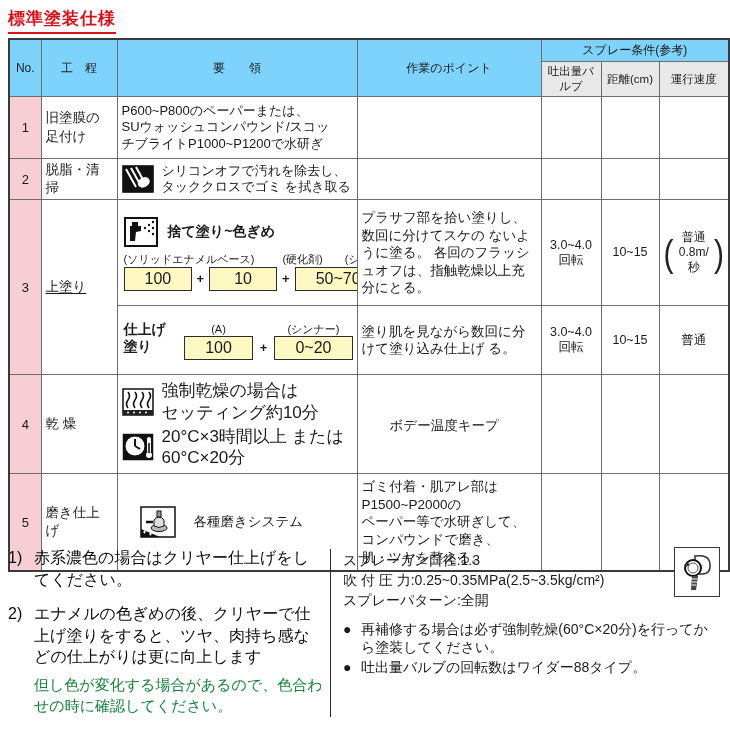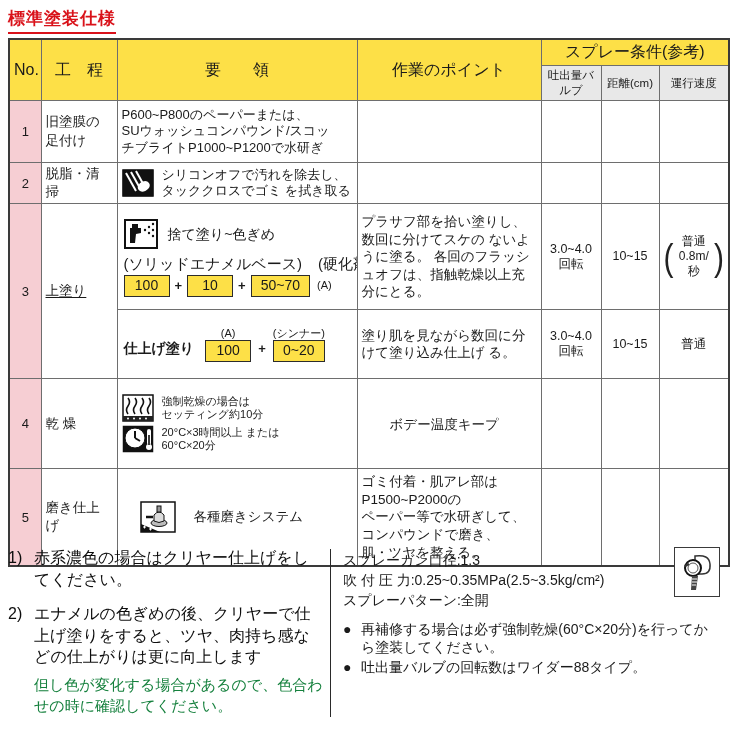--- a/index.html
+++ b/index.html
@@ -19,55 +19,55 @@
   
   table.spec{
     position:absolute;left:8px;top:38px;width:720px;
     border-collapse:collapse;table-layout:fixed;
   }
   table.spec td, table.spec th{
     border:1px solid #6e6e6e;padding:2px 4px;vertical-align:middle;
     font-weight:normal;overflow:hidden;
   }
   table.spec{border:2px solid #3a3a3a;}
-  th.hdr{background:#fde047;font-weight:bold;font-size:16px;text-align:center;padding:1px 2px;}
+  th.hdr{background:#7dd3fc;font-weight:bold;font-size:12px;text-align:center;padding:1px 2px;}
   th.hdr-sub{background:#e8e8e8;font-weight:bold;font-size:11.5px;text-align:center;padding:1px 1px;}
   td.no-cell{background:#f6ced3;text-align:center;font-size:13px;}
   td.proc-cell{font-size:13.5px;font-weight:bold;text-align:left;padding-left:6px;white-space:pre-line;line-height:1.35;}
   td.yoryo{font-size:13px;line-height:1.25;padding:4px 5px;}
   td.points{font-size:13.5px;line-height:1.3;padding:4px 5px;vertical-align:top;padding-top:8px;white-space:pre-line;}
   td.spray{font-size:12.5px;text-align:center;line-height:1.2;}
   .pre{white-space:pre-line;}
   .underline{text-decoration:underline;text-underline-offset:2px;}
 
   tr.h-r1{height:16px;} tr.h-r2{height:18px;}
   tr.r1{height:62px;} tr.r2{height:37px;} tr.r3a{height:106px;}
   tr.r3b{height:69px;} tr.r4{height:90px;} tr.r5{height:97px;}
 
   .cell-flex{display:flex;align-items:center;gap:8px;}
   .icon-box{flex:0 0 auto;display:inline-flex;}
 
   
   .mix-head{display:flex;align-items:center;gap:10px;margin:2px 0 6px 2px;}
-  .mix-title{font-size:14px;font-weight:normal;}
-  .mix-labels{display:flex;font-size:15px;gap:0;margin:0 0 1px 2px;white-space:nowrap;}
+  .mix-title{font-size:14px;font-weight:bold;}
+  .mix-labels{display:flex;font-size:11px;gap:12px;margin:0 0 1px 2px;white-space:nowrap;}
   .mix-row{display:flex;align-items:center;gap:5px;margin-left:2px;}
-  .mix-box{display:inline-block;border:1.5px solid #2c2c2c;background:#fde047;
-    padding:1px 9px;font-size:14px;text-align:center;min-width:26px;}
+  .mix-box{display:inline-block;border:1.5px solid #2c2c2c;background:#fef9c3;
+    padding:1px 20px;font-size:16px;text-align:center;min-width:26px;}
   .plus{font-size:13px;font-weight:bold;}
   .mix-suffix{font-size:11px;margin-left:2px;}
   .finish-row{display:flex;align-items:flex-end;gap:7px;margin-left:2px;}
   .finish-title{font-size:14px;font-weight:bold;margin-bottom:4px;margin-right:4px;}
   .stack{display:flex;flex-direction:column;align-items:center;}
   .small-label{font-size:11px;line-height:1.1;margin-bottom:1px;}
   .plus-low{margin-bottom:4px;}
 
   
   .dry-item{display:flex;align-items:center;gap:8px;margin:3px 0;}
-  .dry-text{font-size:11px;line-height:1.25;white-space:pre-line;}
+  .dry-text{font-size:17px;line-height:1.25;white-space:pre-line;}
 
   
   .two-line{white-space:pre-line;}
   .paren-wrap{display:flex;align-items:center;justify-content:center;gap:1px;}
   .big-paren{font-size:30px;font-weight:300;color:#222;line-height:0.9;transform:scaleY(1.25);}
   .paren-body{font-size:12px;line-height:1.25;text-align:center;white-space:pre-line;}
 
   
   .notes{position:absolute;left:8px;top:547px;width:714px;display:flex;}
   .notes-left{width:316px;font-size:16px;line-height:1.35;color:#0d0d0d;}

